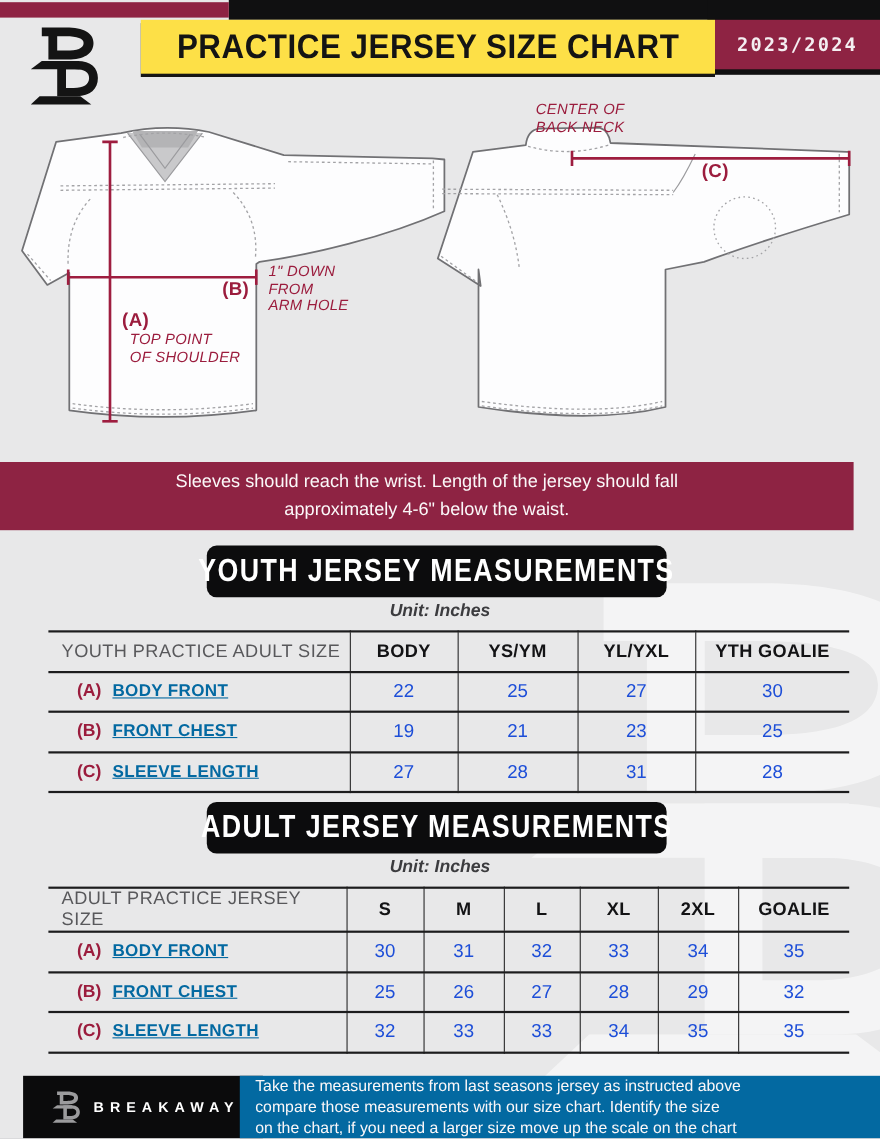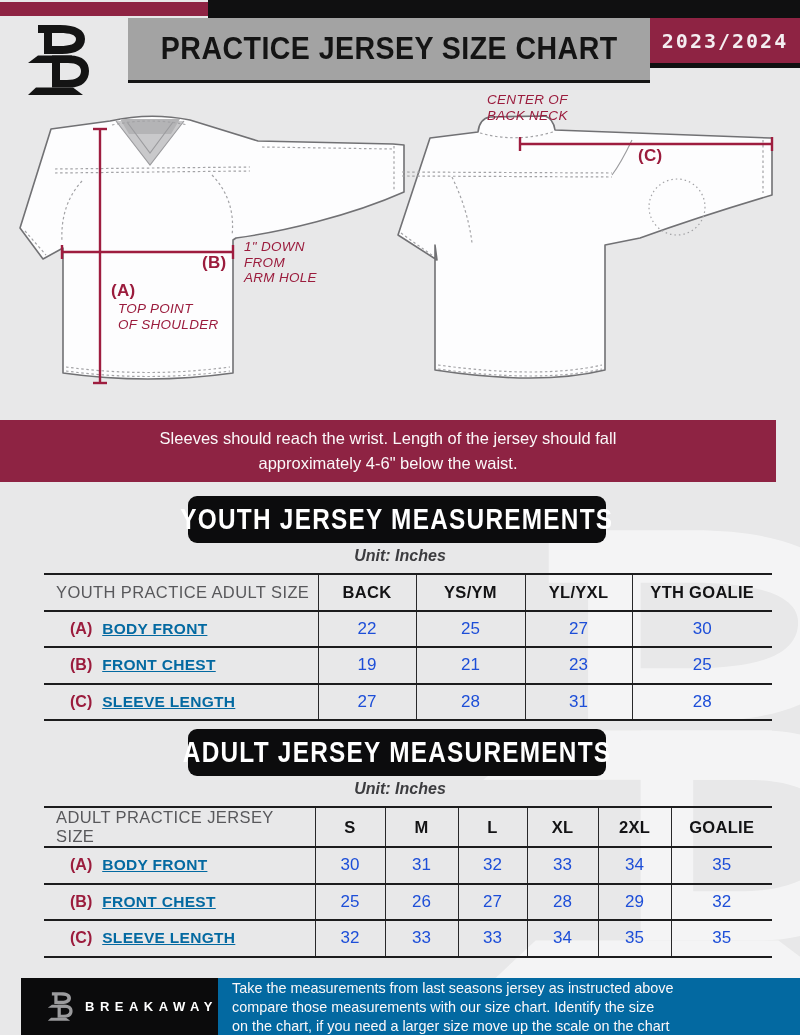--- a/index.html
+++ b/index.html
@@ -9,27 +9,27 @@
   
   .watermark{position:absolute;left:470px;top:520px;width:420px;height:480px;
              color:#ffffff;opacity:.55;z-index:0;}
 
   .layer{position:absolute;z-index:1;}
 
   
   .top-black{left:208px;top:0;width:592px;height:18px;background:#101011;}
   .top-maroon{left:0;top:2px;width:208px;height:14px;background:#8e2343;}
   .year-underlay{left:643px;top:0;width:157px;height:68px;background:#101011;}
-  .title-box{left:128px;top:18px;width:522px;height:62px;background:#a3a3a3;
+  .title-box{left:128px;top:18px;width:522px;height:49px;background:#fde047;
              box-shadow:0 3px 0 #161616;display:flex;align-items:center;justify-content:center;}
   .title-box span{display:inline-block;font-weight:900;font-size:31px;letter-spacing:.5px;
                   color:#141414;transform:scaleX(.92);white-space:nowrap;}
   .year-box{left:650px;top:18px;width:150px;height:45px;background:#8e2343;
             display:flex;align-items:center;justify-content:center;}
-  .year-box span{font-family:"DejaVu Sans Mono",monospace;font-weight:700;font-size:20px;
+  .year-box span{font-family:"DejaVu Sans Mono",monospace;font-weight:700;font-size:17px;
                  letter-spacing:2px;color:#f4eef1;}
   .logo-header{left:26px;top:22px;width:64px;height:76px;color:#141414;}
 
   
   .diagram{left:0;top:85px;width:800px;height:335px;}
   .diagram svg.art{position:absolute;left:0;top:0;}
   .diag-tag{position:absolute;color:#9b1c3d;font-weight:800;font-size:17px;letter-spacing:.3px;}
   .diag-note{position:absolute;color:#9b1c3d;font-style:italic;font-weight:500;
              font-size:13.5px;line-height:15.5px;letter-spacing:.3px;white-space:nowrap;}
   .outline{fill:#fdfdfe;stroke:#717174;stroke-width:1.6;stroke-linejoin:round;}
@@ -195,21 +195,21 @@
     <colgroup>
         <col style="width:274px">
         <col style="width:98px">
         <col style="width:109px">
         <col style="width:107px">
         <col style="width:140px">
       </colgroup>
     <tbody>
         <tr>
       <th class="first">YOUTH PRACTICE ADULT SIZE</th>
-      <th class="vcol">BACK</th>
+      <th class="vcol">BODY</th>
       <th class="vcol">YS/YM</th>
       <th class="vcol">YL/YXL</th>
       <th class="vcol">YTH GOALIE</th>
     </tr>
     <tr>
       <td class="first"><span class="rtag">(A)</span><span class="rlbl">BODY FRONT</span></td>
       <td class="vcol">22</td>
       <td class="vcol">25</td>
       <td class="vcol">27</td>
       <td class="vcol">30</td>

